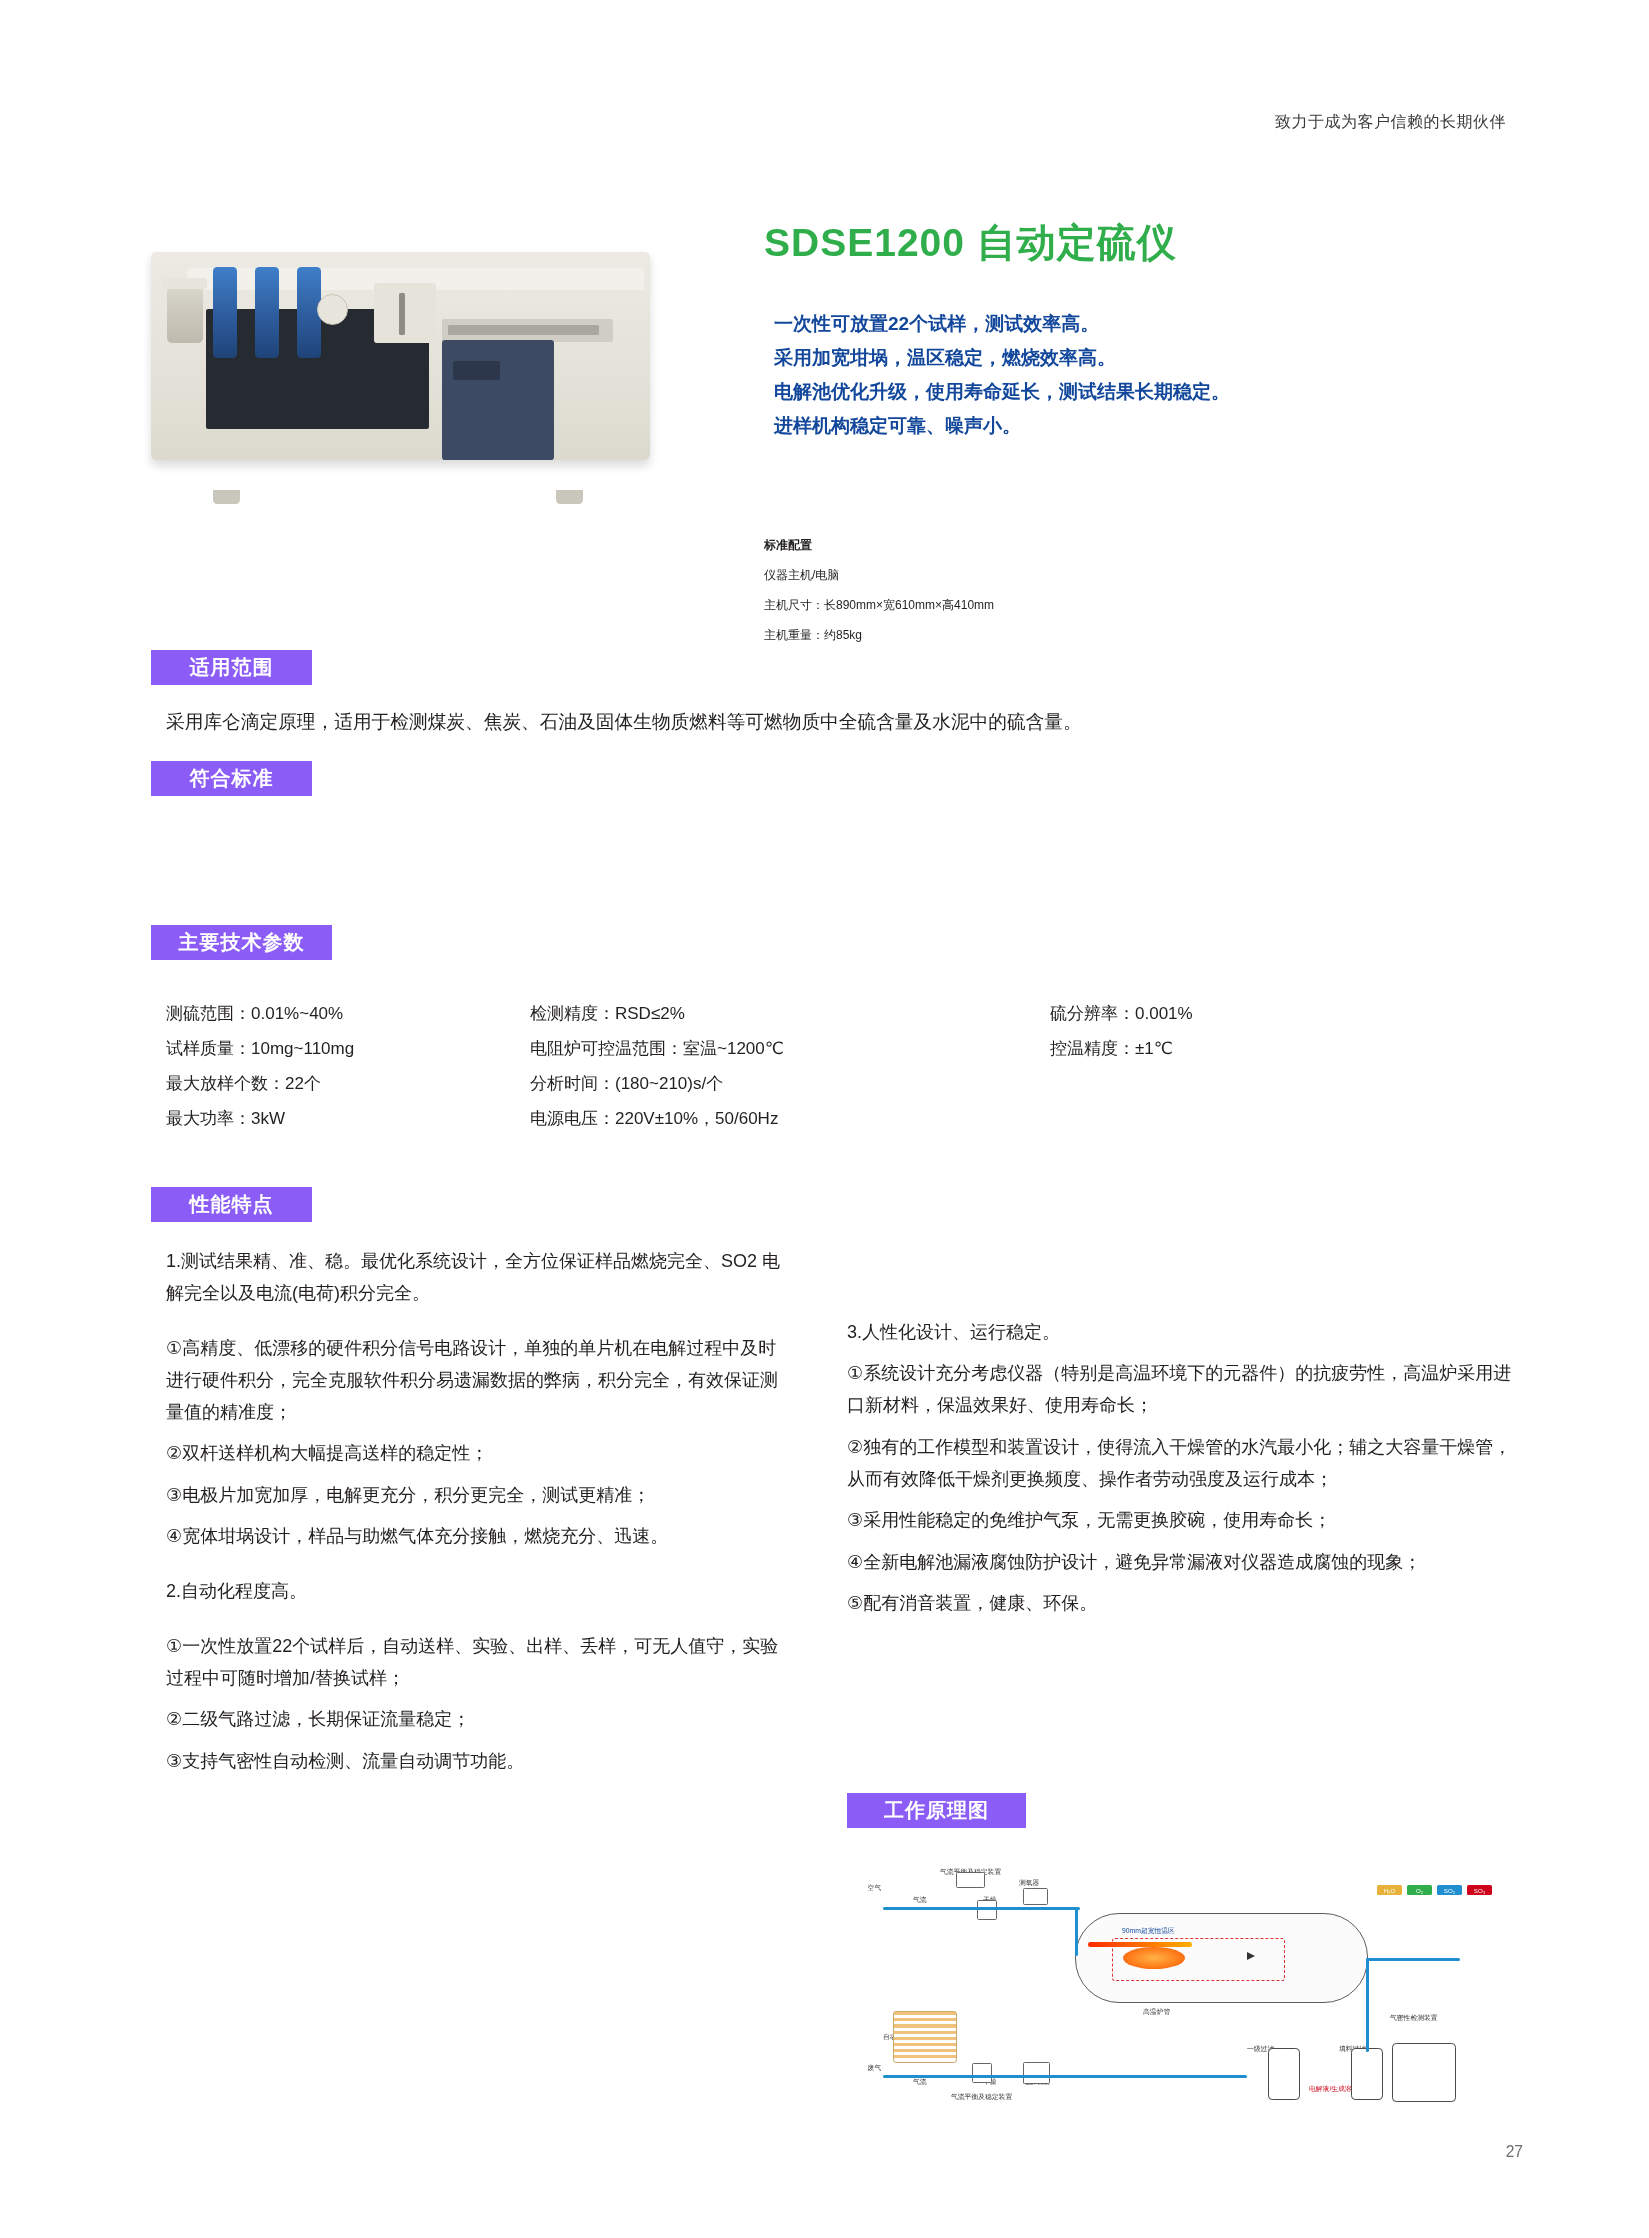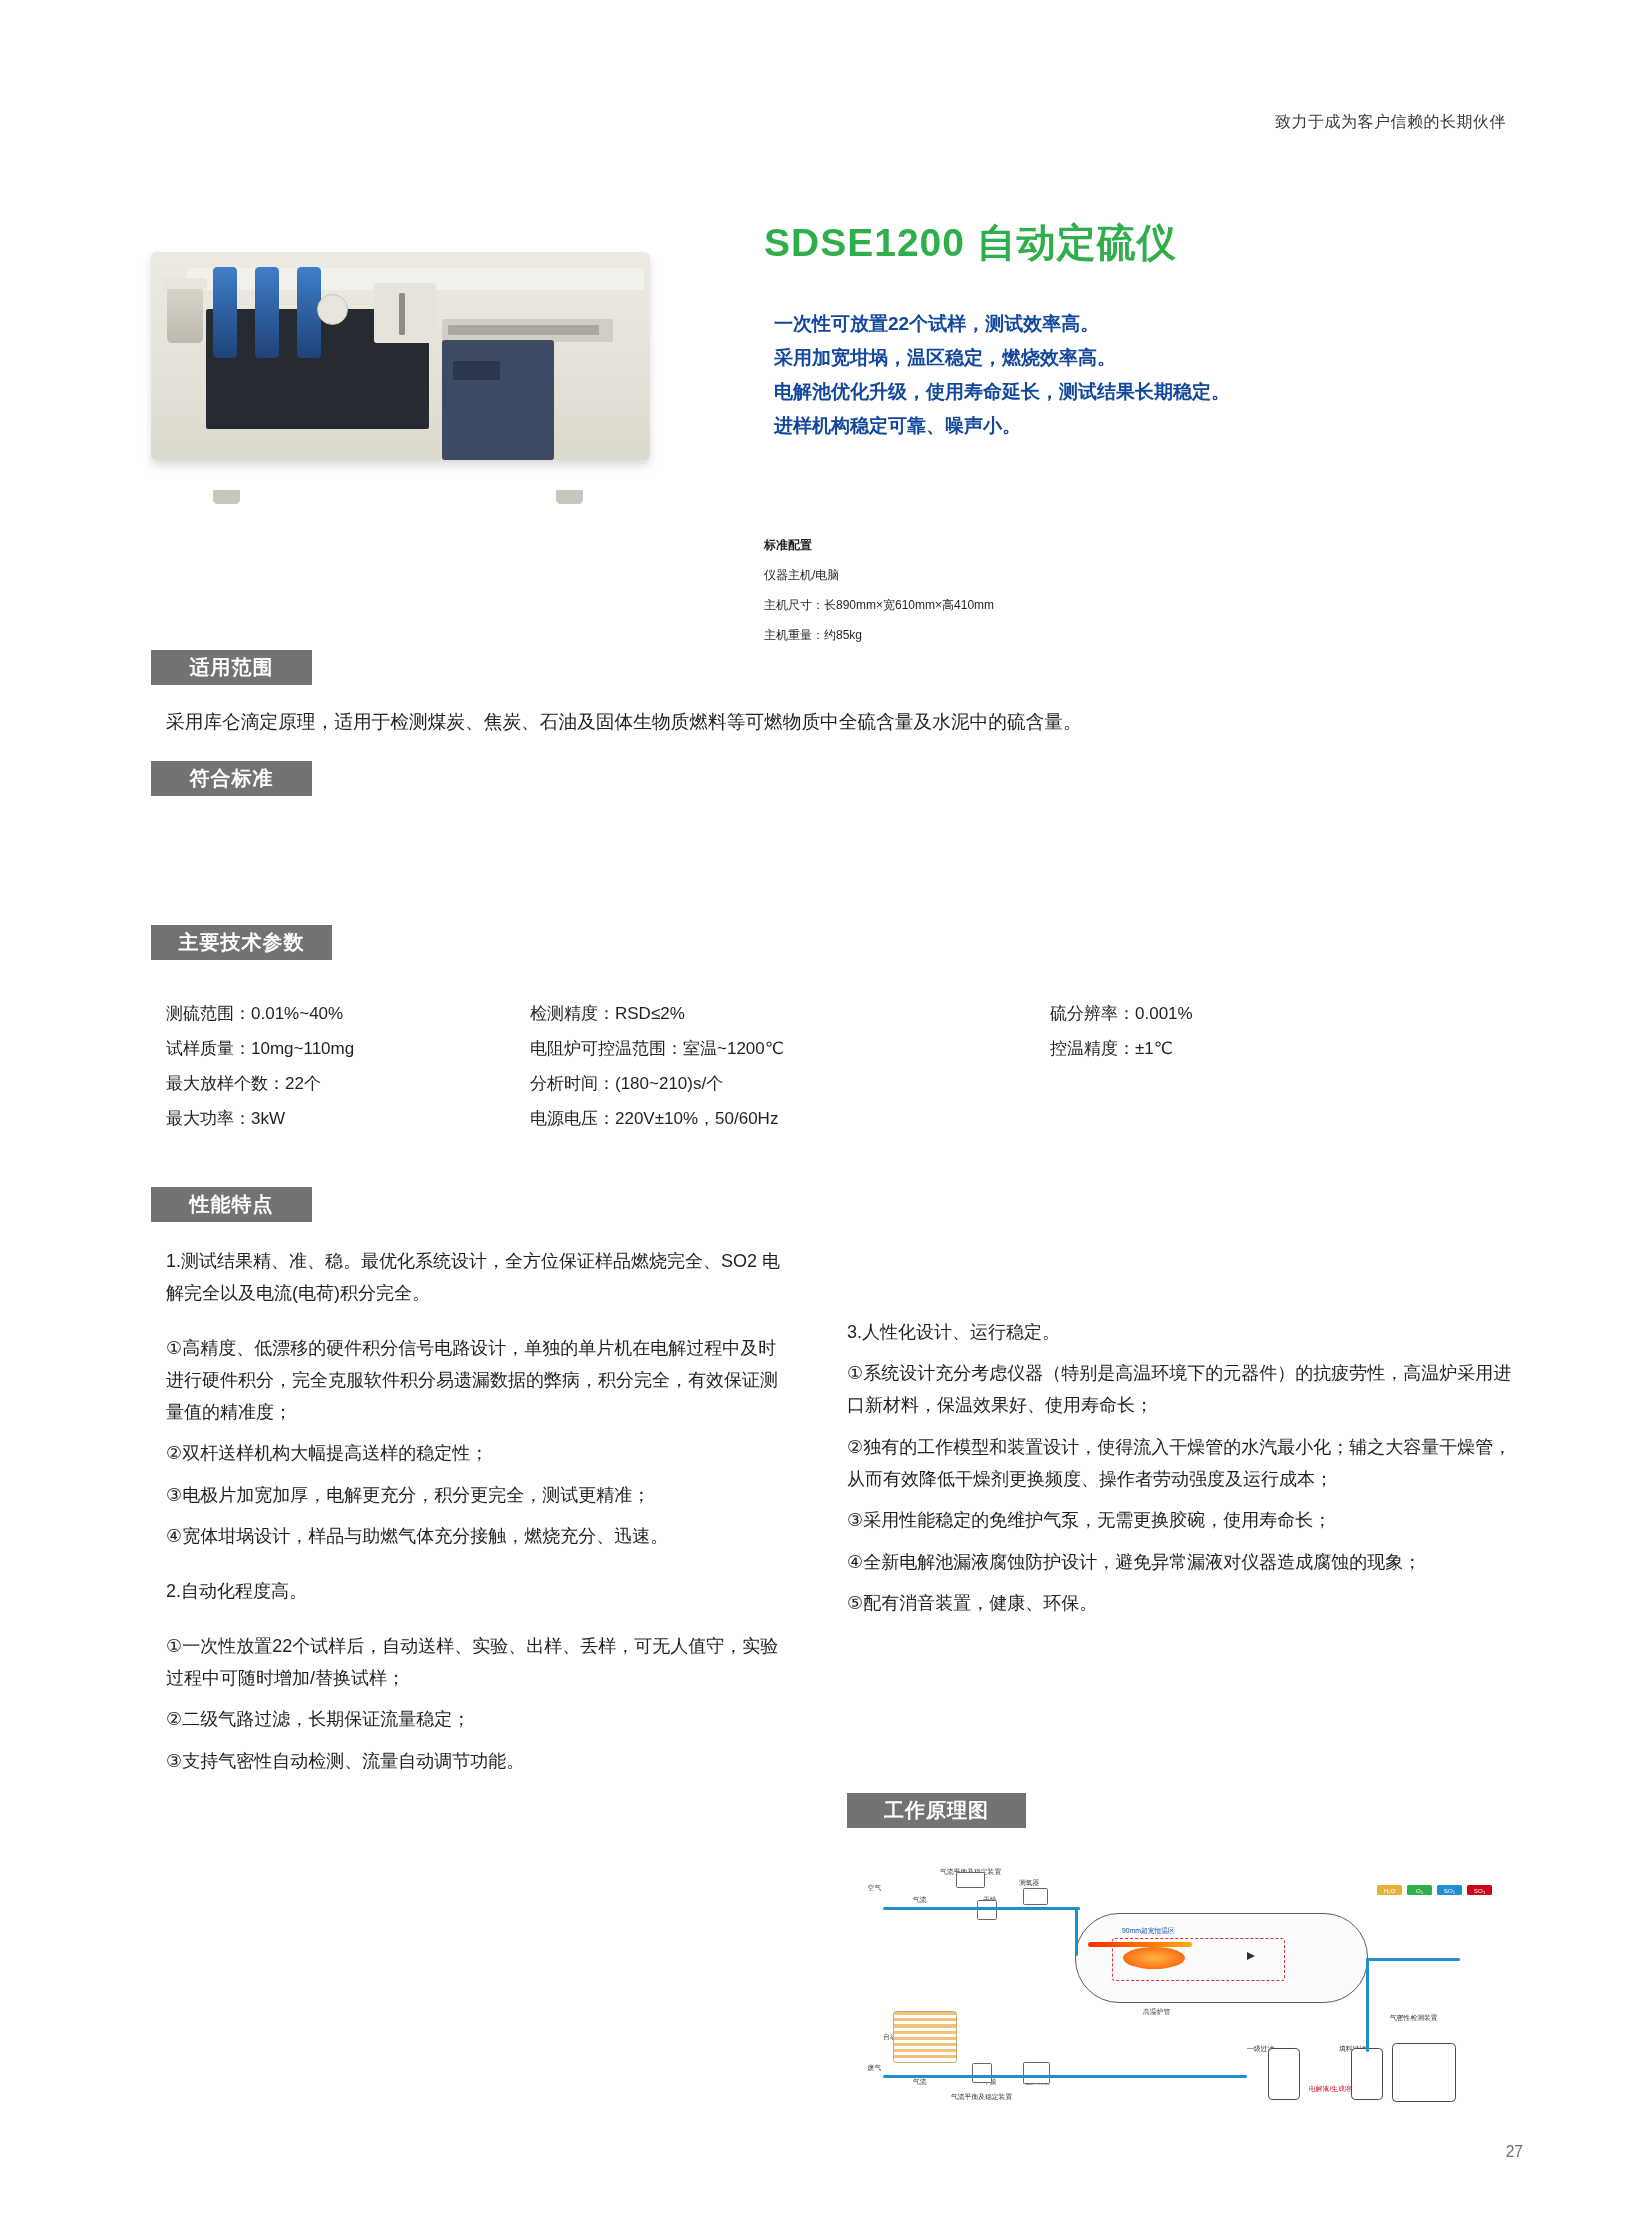--- a/index.html
+++ b/index.html
@@ -96,21 +96,21 @@
     color:#12479b;font-size:19px;line-height:34px;font-weight:600;margin-left:10px;
   }
   .std-config{
     position:absolute;left:764px;top:530px;width:754px;
     color:#231f20;font-size:12px;line-height:30px;
   }
   .std-config .bold{font-weight:bold;}
 
   
   .tab{
-    position:absolute;height:35px;background:#737373;color:#ffffff;
+    position:absolute;height:35px;background:#8b5cf6;color:#ffffff;
     font-size:20px;font-weight:bold;letter-spacing:1px;
     display:flex;align-items:center;justify-content:center;
     padding:0 12px;box-sizing:border-box;
   }
   .tab:after{
     content:"";position:absolute;right:0px;top:0;width:0;height:0;
   }
   #tab-scope{left:151px;top:650px;width:161px;}
   #tab-standards{left:151px;top:761px;width:161px;}
   #tab-params{left:151px;top:925px;width:181px;}

